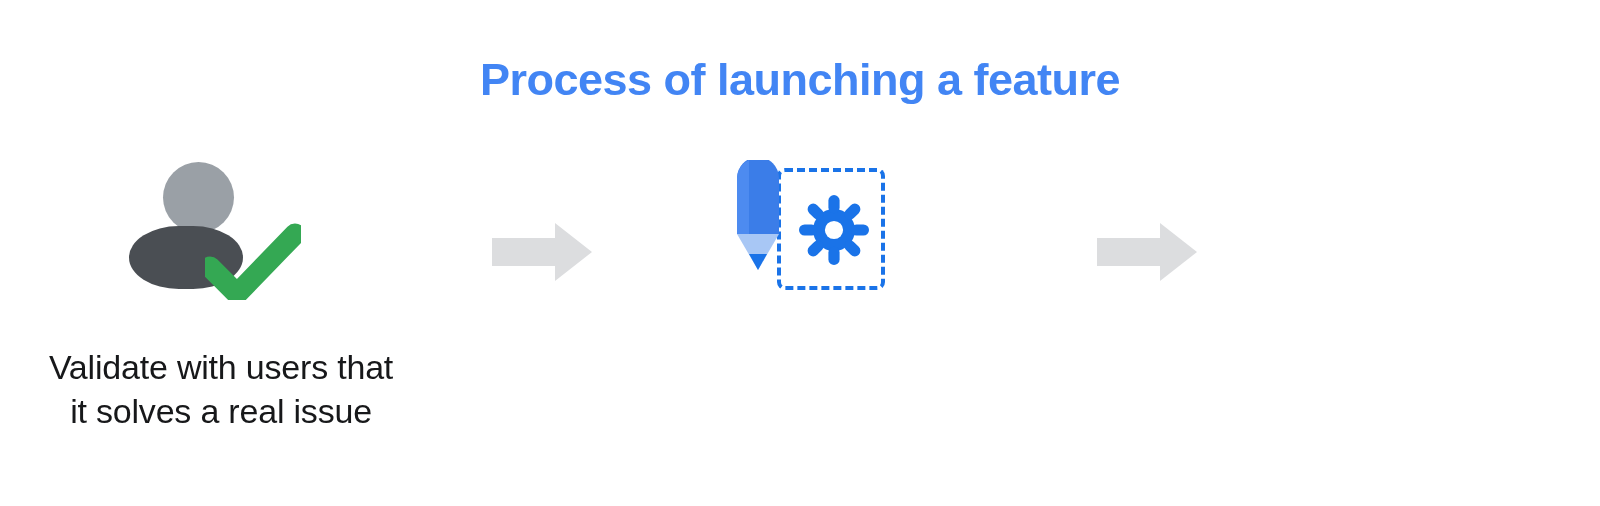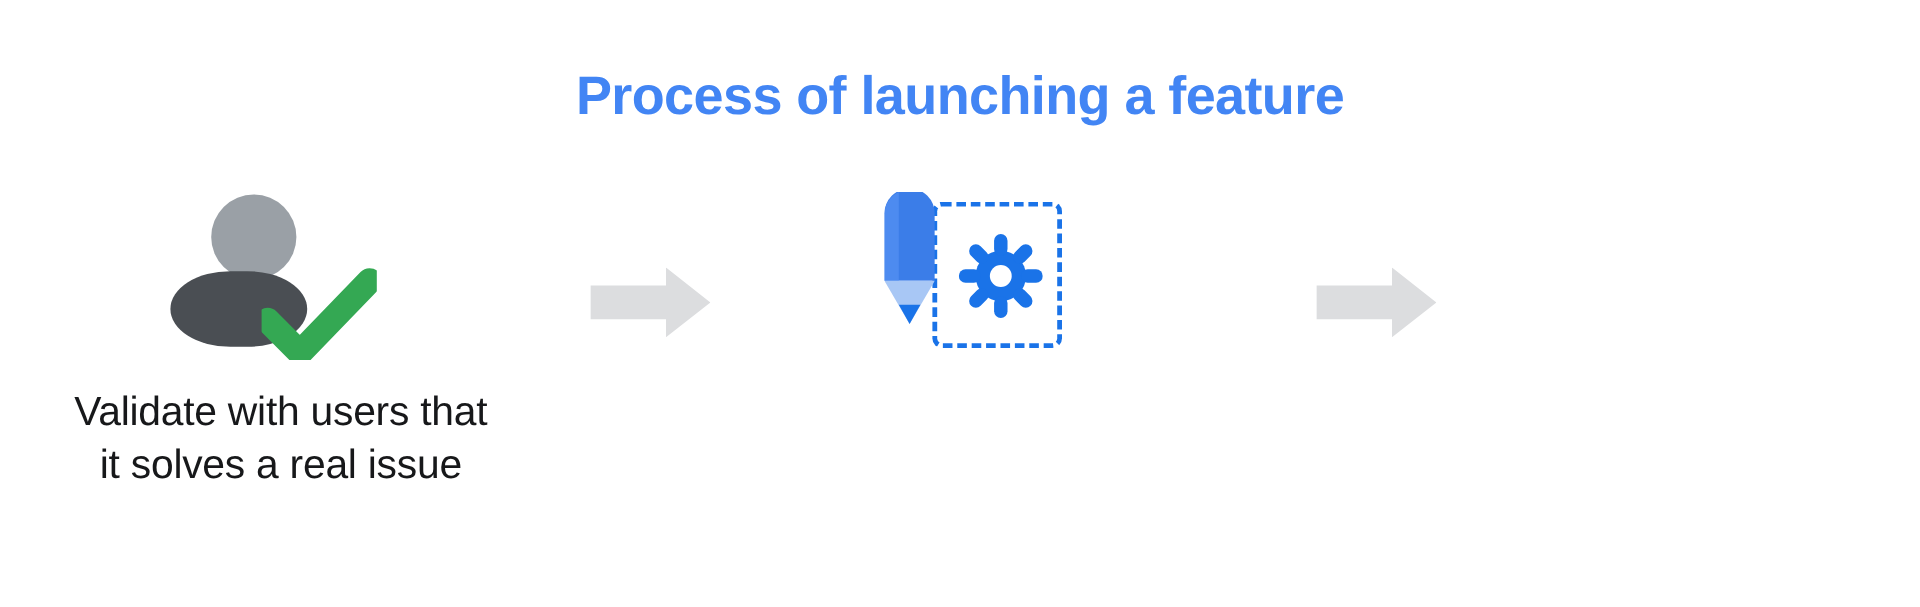--- a/index.html
+++ b/index.html
@@ -47,21 +47,21 @@
 
   .step {
     position: absolute;
     top: 0;
     width: 430px;
     height: 320px;
     display: flex;
     flex-direction: column;
     align-items: center;
   }
-  .step-1 { left: 19px; }
+  .step-1 { left: 6px; gap: 24px; }
   .step-2 { left: 600px; }
   .step-3 { left: 1165px; }
 
   .icon-box {
     position: relative;
     width: 200px;
     height: 175px;
   }
 
   .step-label {

